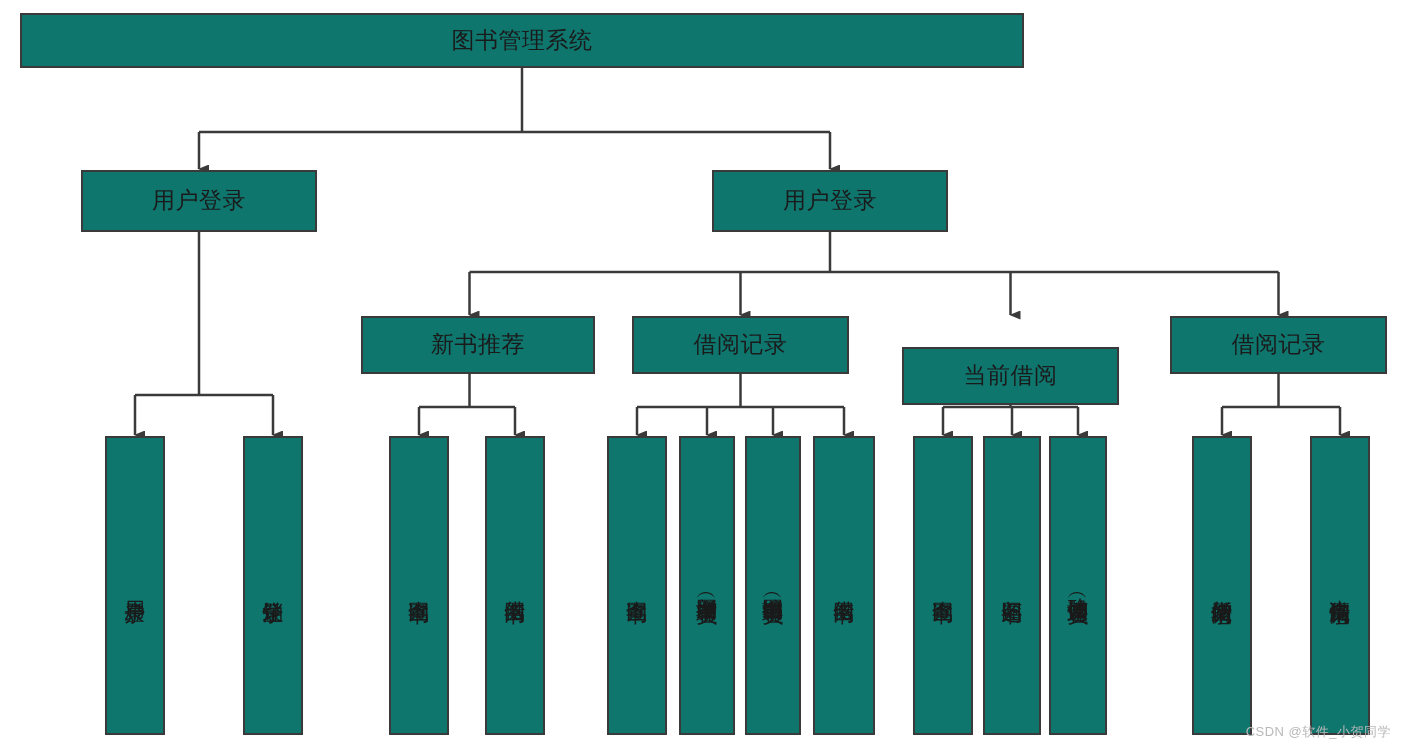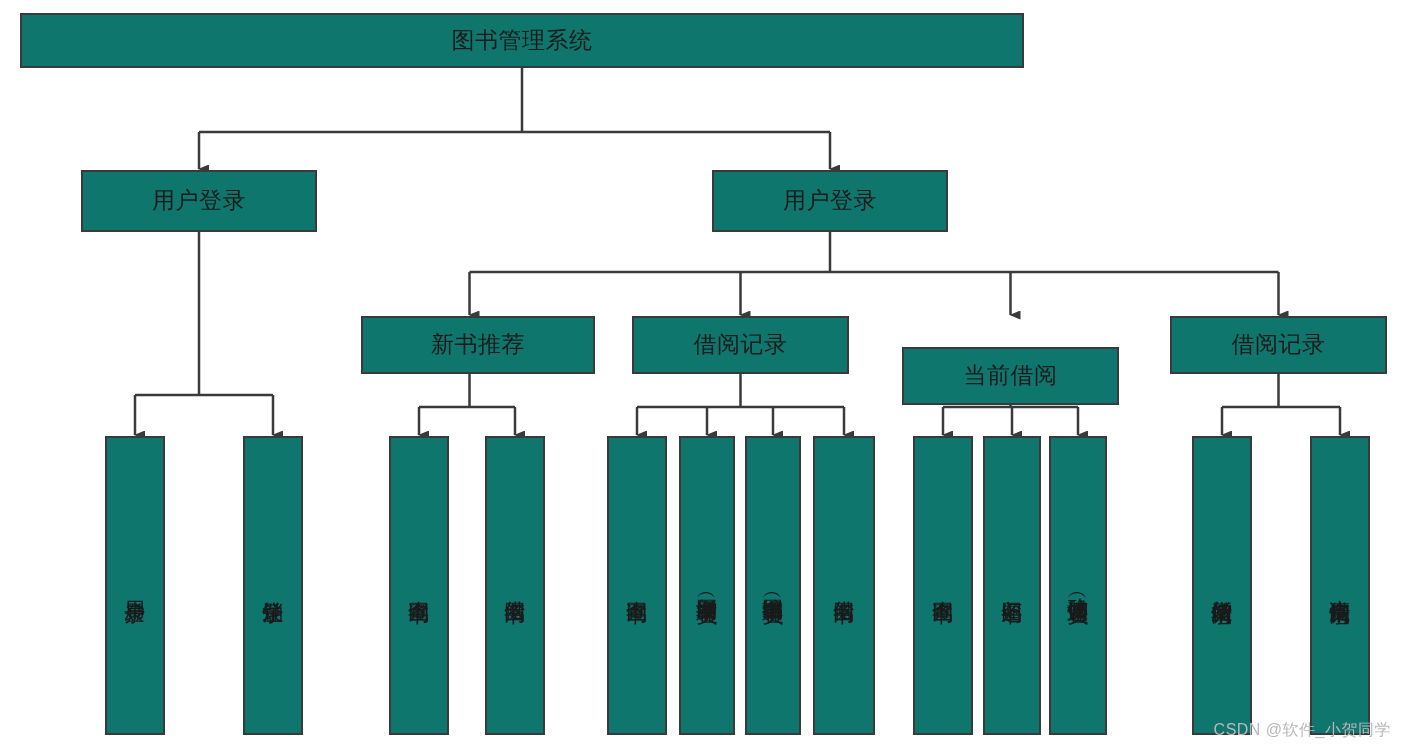--- a/index.html
+++ b/index.html
@@ -53,21 +53,21 @@
     text-orientation: upright;
     -webkit-writing-mode: vertical-rl;
     line-height: 1.12;
     white-space: nowrap;
     text-align: center;
   }
   .watermark {
     position: absolute;
     right: 14px;
     bottom: 6px;
-    font-size: 16px;
+    font-size: 13px;
     color: #b9b9b9;
     letter-spacing: 0.5px;
     z-index: 3;
     white-space: nowrap;
     font-family: "Liberation Sans", "DejaVu Sans", sans-serif;
   }
 </style>
 </head>
 <body>
 

